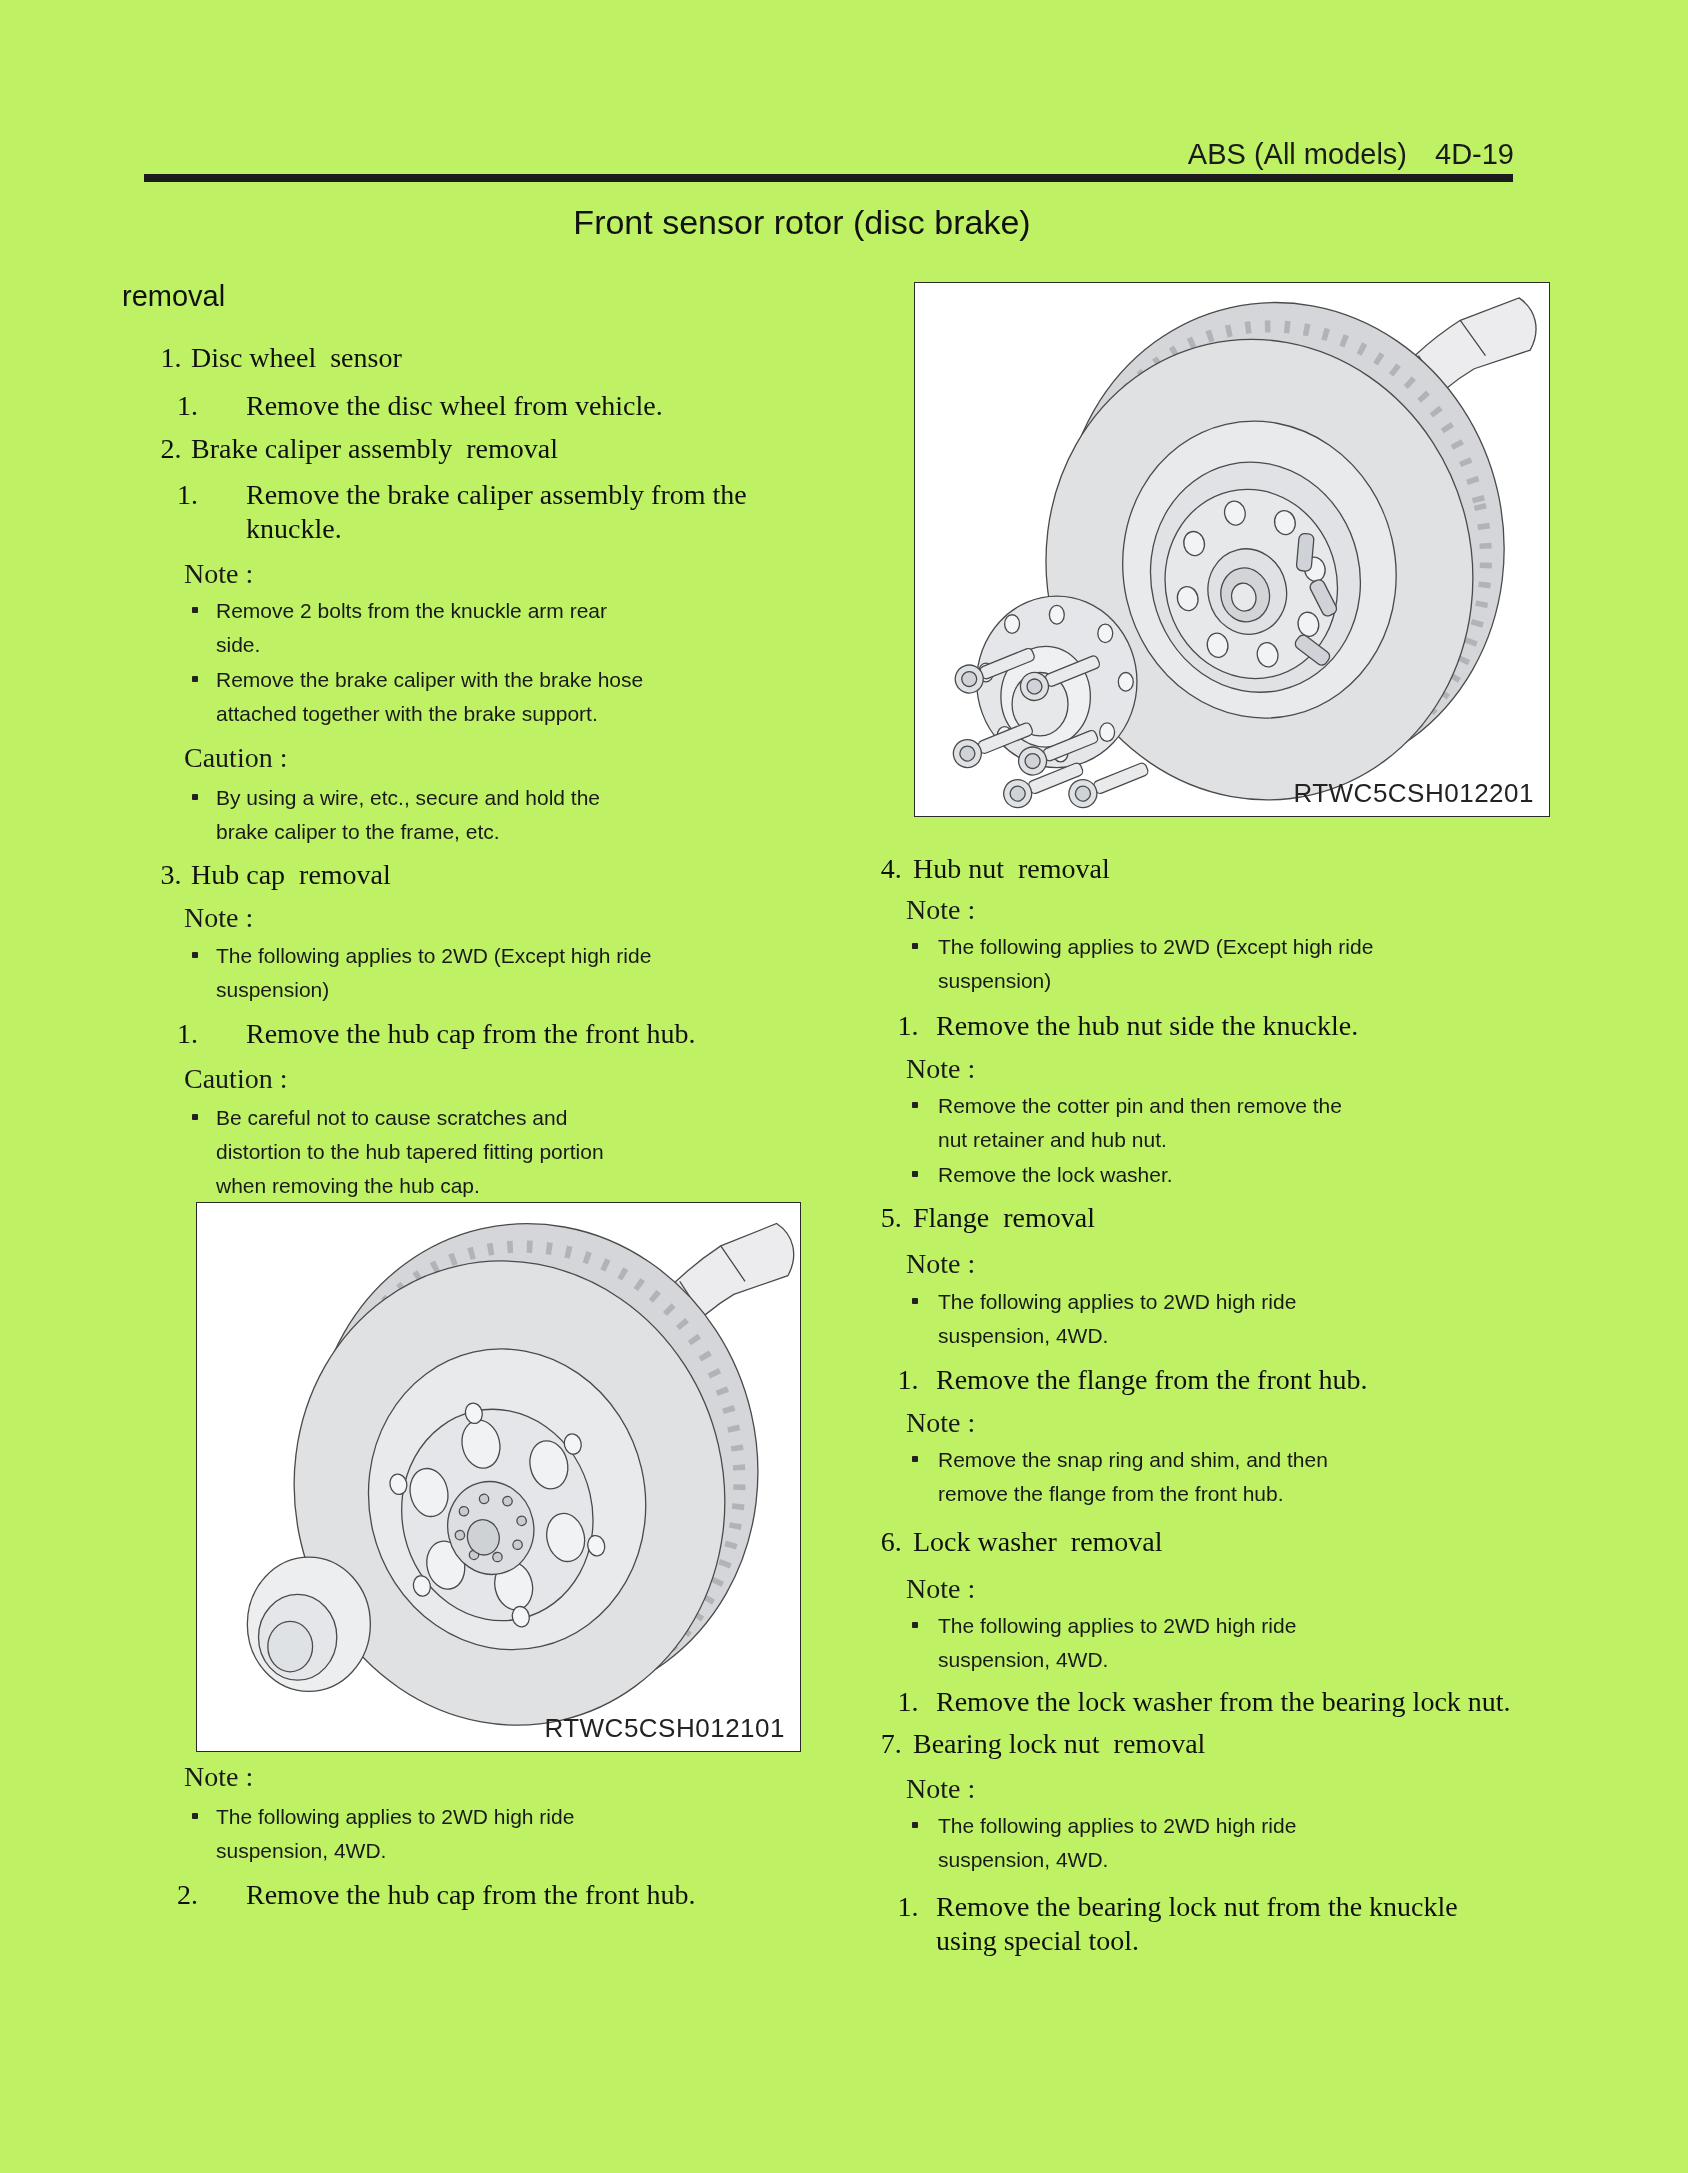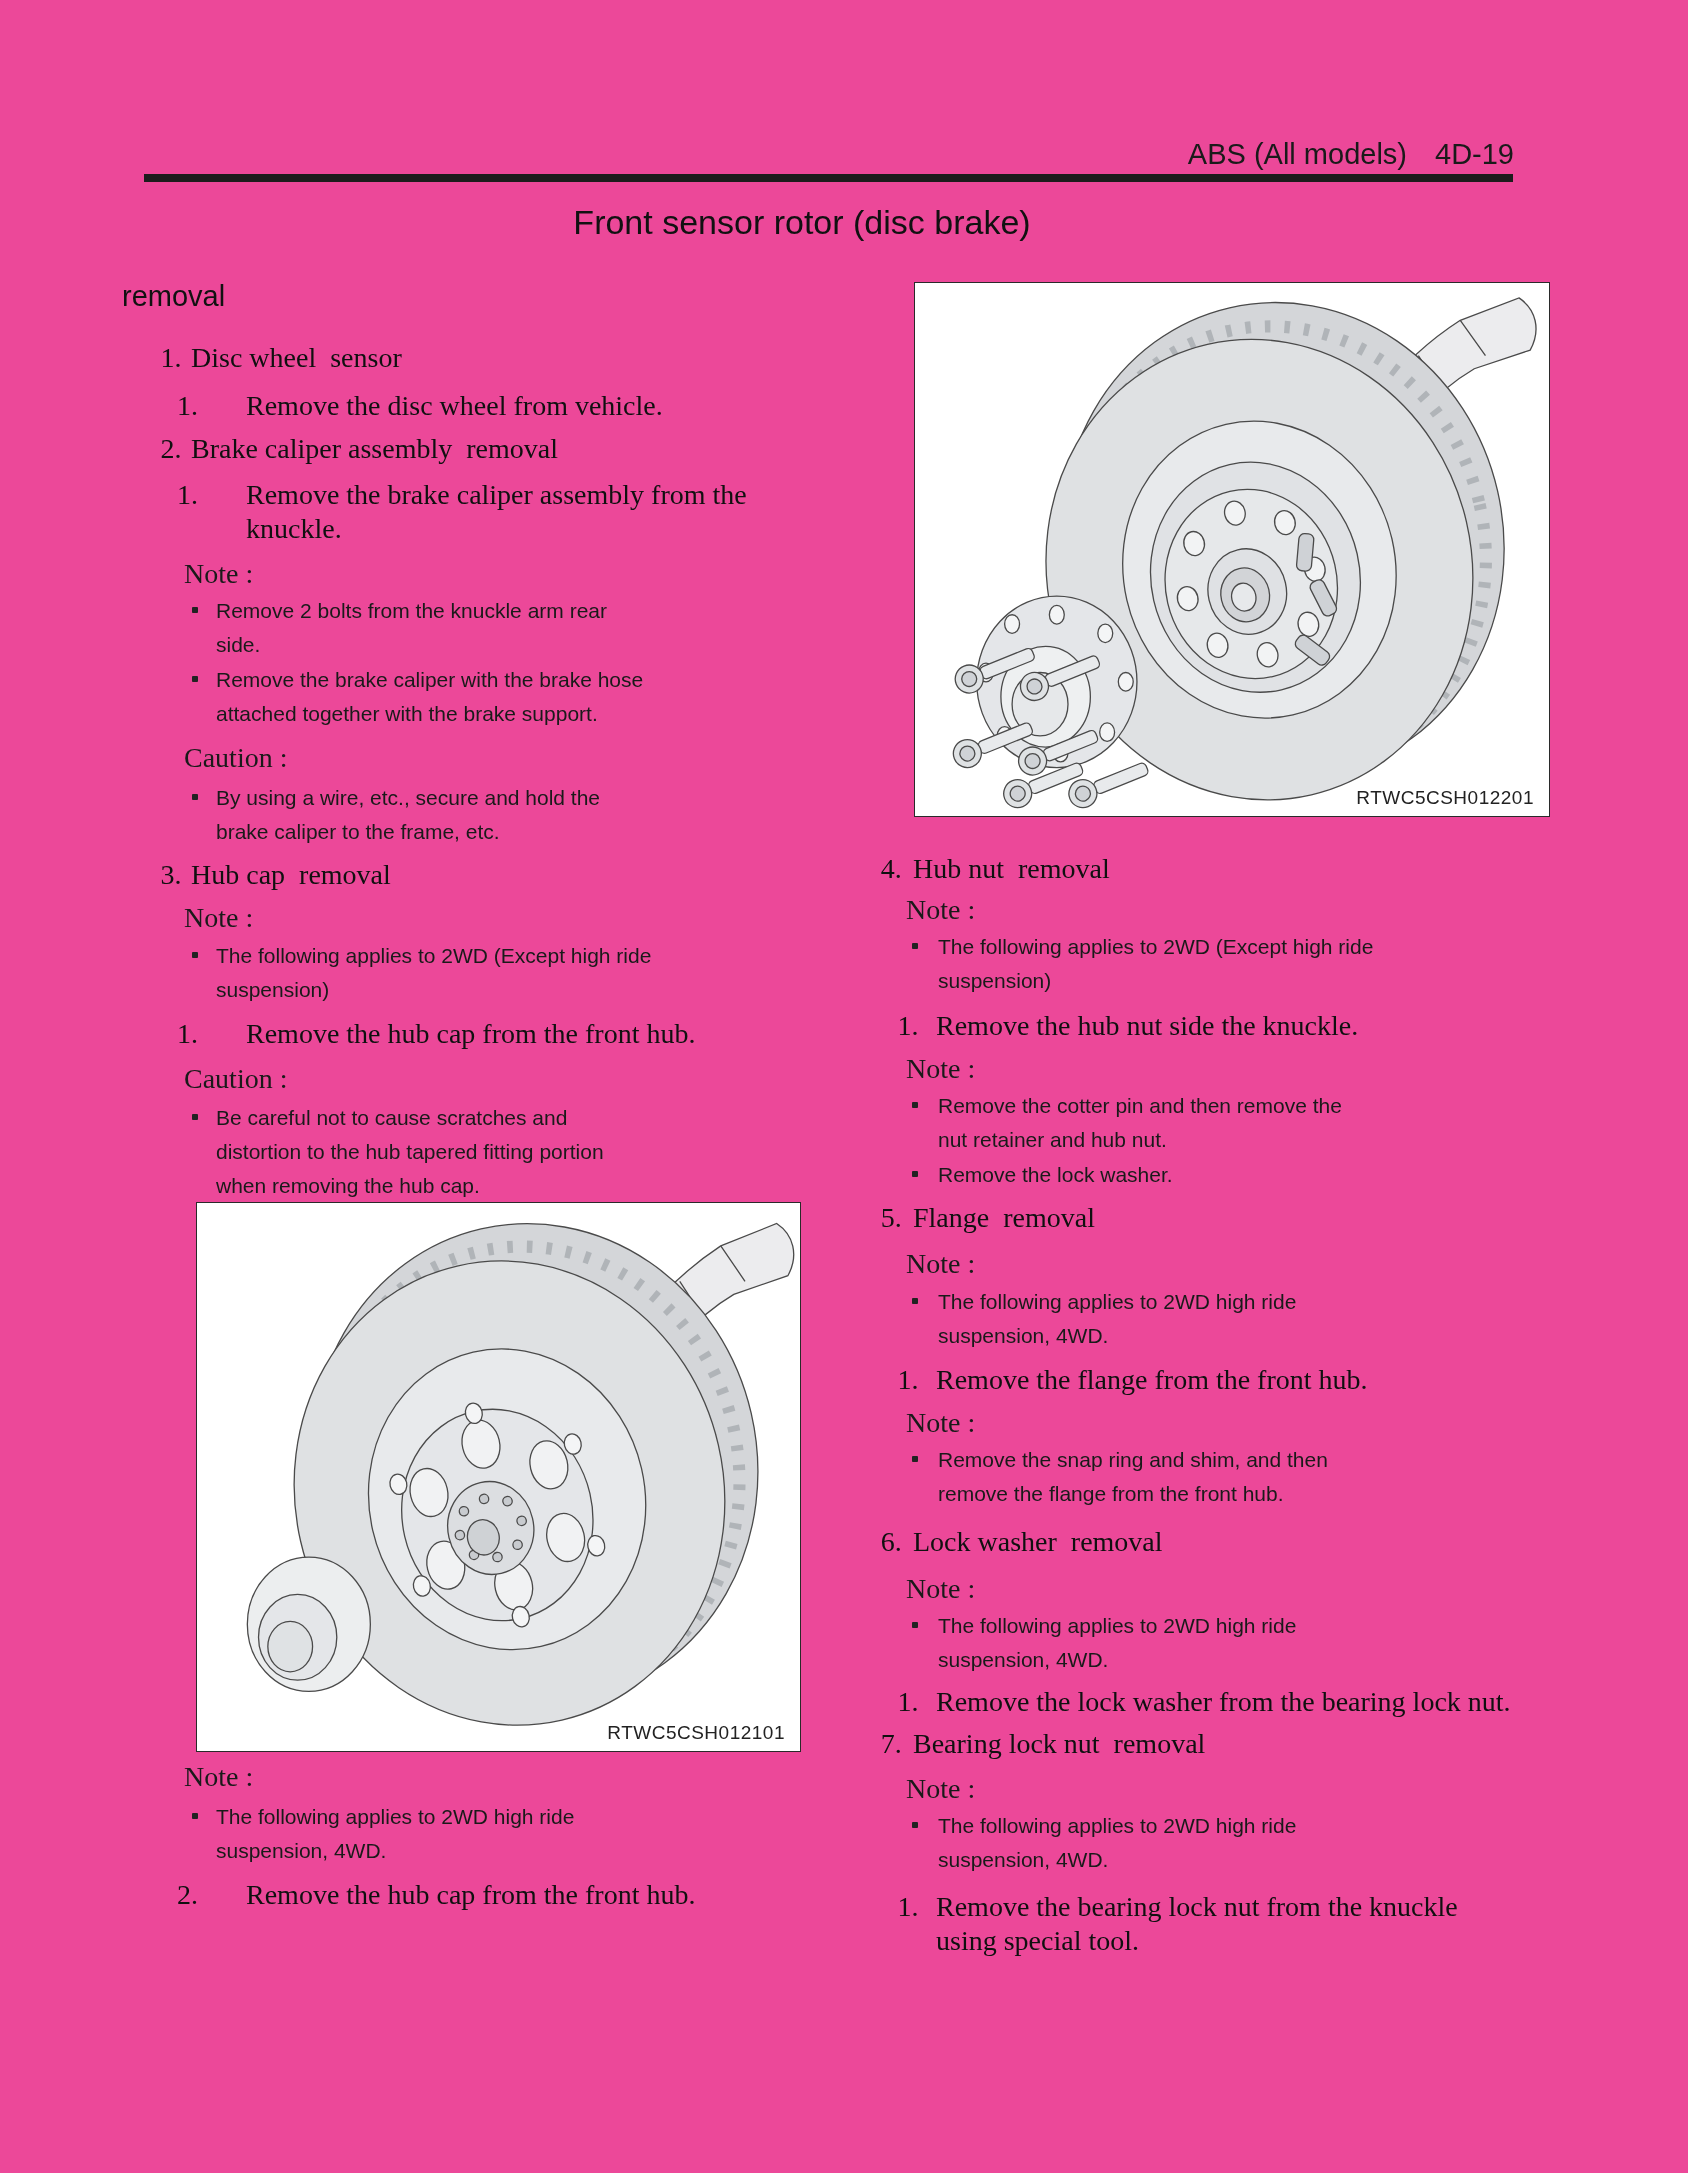--- a/index.html
+++ b/index.html
@@ -1,16 +1,16 @@
 <!DOCTYPE html>
 <html style="font-size:15px"><head>
 <meta charset="utf-8">
 <style>
   html,body{margin:0;padding:0;background:#ffffff;}
-  #page{position:relative;width:1688px;height:2174px;background:#ec4899;overflow:hidden;
+  #page{position:relative;width:1688px;height:2174px;background:#bef264;overflow:hidden;
         font-family:"Liberation Sans",sans-serif;color:#161616;}
   
   #hdr{position:absolute;top:138px;left:174px;width:1340px;text-align:right;font-size:29px;color:#1a1a1a;}
   #hdr .gap{display:inline-block;width:28px;}
   #hdr-rule{position:absolute;left:144px;top:174px;width:1369px;height:8.4px;background:#1c1c1c;}
   
   #title{position:absolute;top:203px;left:0;width:1604px;text-align:center;font-size:34px;color:#111;}
   #sect{position:absolute;top:280px;left:122px;font-size:29px;color:#111;}
   
   .col{position:absolute;top:0;height:2174px;}
@@ -29,21 +29,21 @@
   #col-left .sub  .num{left:37px;} #col-left .sub  .txt{margin-left:106px;}
   #col-left .label{padding-left:44px;}
   #col-left .bullet .dot{left:52px;} #col-left .bullet .txt{margin-left:76px;}
   #col-right .step .num{left:4.7px;}  #col-right .step .txt{margin-left:37px;}
   #col-right .sub  .num{left:21.4px;} #col-right .sub  .txt{margin-left:60px;}
   #col-right .label{padding-left:30px;}
   #col-right .bullet .dot{left:36px;} #col-right .bullet .txt{margin-left:62px;}
   
   .figure{position:absolute;background:#ffffff;border:1.9px solid #2a2a2a;}
   .figure svg{display:block;width:100%;height:100%;}
-  .figcap{position:absolute;right:15px;bottom:7.5px;font-size:19px;color:#222;letter-spacing:0.5px;}
+  .figcap{position:absolute;right:15px;bottom:7.5px;font-size:26px;color:#222;letter-spacing:0.5px;}
   .ln{stroke:#4a4a4a;stroke-width:1.4;}
 </style>
 </head>
 <body>
 
 <div id="page">
 
   <div id="hdr">
     <span>ABS (All models)</span><span class="gap"></span><span>4D-19</span>
   </div>

